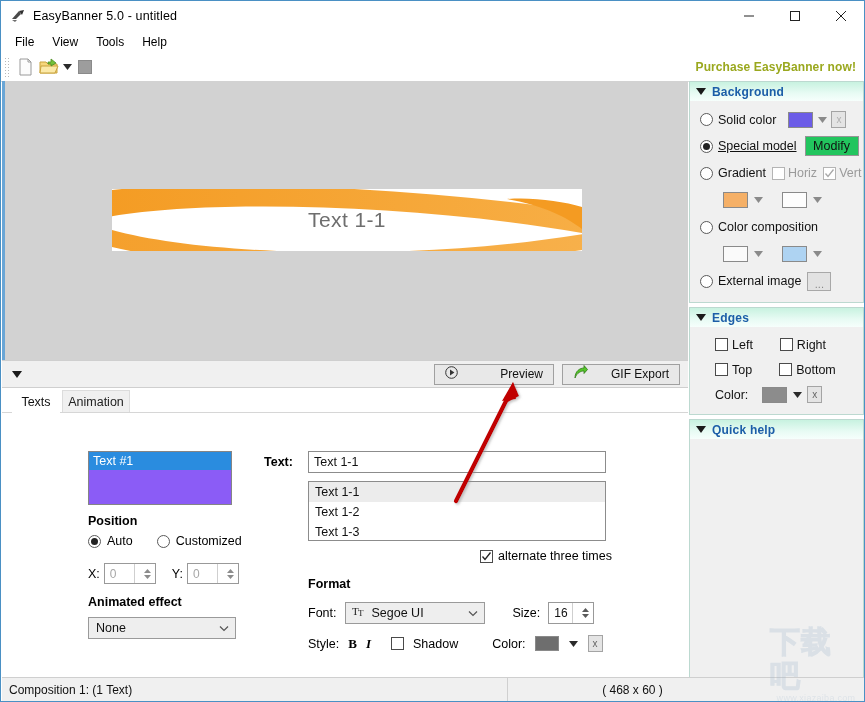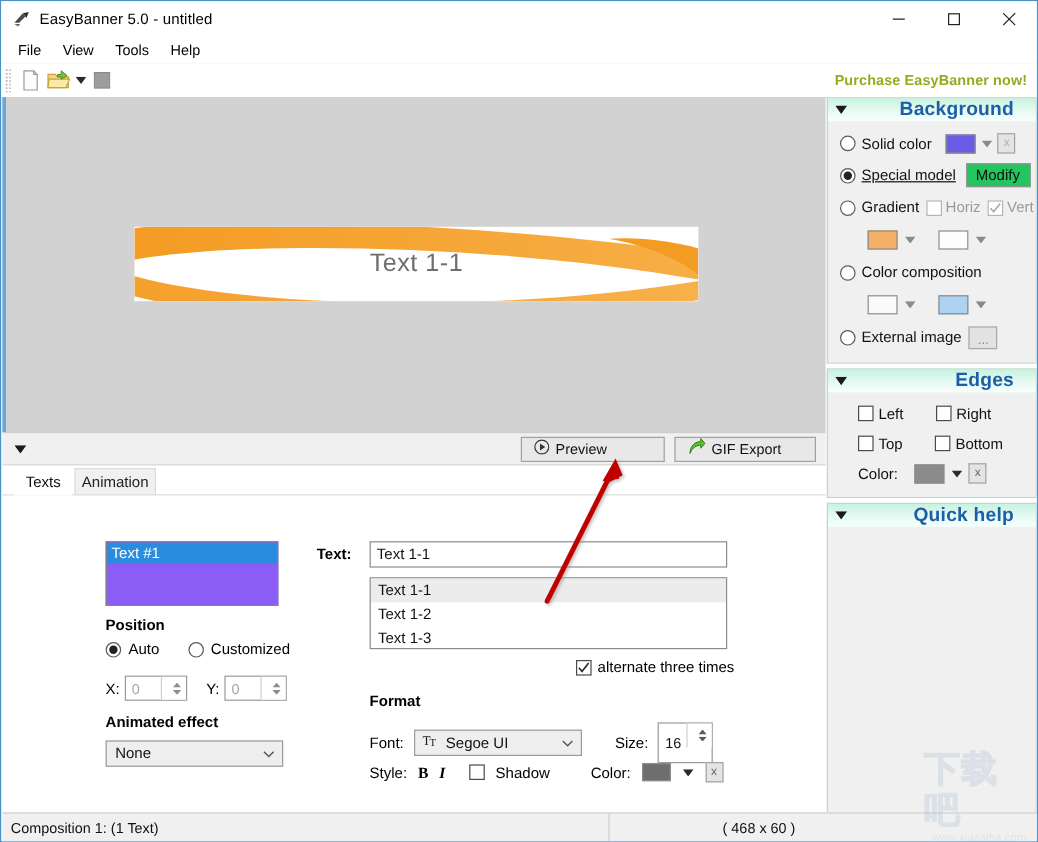--- a/index.html
+++ b/index.html
@@ -106,21 +106,21 @@
     border-bottom: 1px solid #cfcfcf;
     box-sizing: border-box;
     display: flex; align-items: center;
   }
   .collapse-caret {
     width: 22px; height: 26px; display:flex; align-items:center; justify-content:center;
     margin-left: 4px;
   }
   .pbtn {
     height: 21px; background: #e8e8e8; border: 1px solid #a0a0a0;
-    display: flex; align-items: center; justify-content: flex-start; gap: 5px;
+    display: flex; align-items: center; justify-content: space-between; gap: 5px;
     font-size: 12px; color: #111; padding: 0 10px; box-sizing: border-box;
   }
   #preview-button { width: 120px; margin-left: auto; }
   #gif-export-button { width: 118px; margin-left: 8px; margin-right: 8px; }
 
   
   .tabstrip {
     position: absolute; left: 1px; top: 387px; width: 686px; height: 25px;
     background: #ffffff; box-sizing: border-box;
   }
@@ -231,21 +231,21 @@
     background: #ffffff; box-sizing: border-box;
   }
   .panel { margin: 0 0 4px 0; border: 1px solid #bcd9d0; box-sizing: border-box; background: #f0f0f0; }
   .panel-head {
     height: 19px; display: flex; align-items: center;
     background: linear-gradient(to bottom, #c8f2e0 0%, #e8fbf4 60%, #f6fffc 100%);
     position: relative;
   }
   .panel-head .pcaret { width: 22px; display:flex; align-items:center; justify-content:center; }
   .panel-head .ptitle {
-    flex: 1; text-align: right; font-weight: bold; font-size: 16px;
+    flex: 1; text-align: left; font-weight: bold; font-size: 12px;
     color: #1c5ea8; letter-spacing: .2px; padding-right: 18px;
   }
   .panel-body { background: #f0f0f0; padding: 6px 0 8px 0; }
 
   .sb-row { display: flex; align-items: center; padding: 0 0 0 10px; height: 25px; }
   .sb-label { font-size: 12.5px; color: #111; }
   .sb-label.dim { color: #9a9a9a; }
 
   .modify-btn {
     width: 54px; height: 20px; border: 1px solid #959595; background: #22c55e;
@@ -500,21 +500,21 @@
         </span>
         <span>Segoe UI</span>
         <span class="cb-caret">
           <svg width="10" height="7" viewBox="0 0 10 7">
               <path d="M1 1.5 L5 5.5 L9 1.5" fill="none" stroke="#555" stroke-width="1.2"></path>
             </svg>
         </span>
       </span>
       <span style="width:12px"></span>
       <span class="lbl">Size:</span>
-      <span class="spin" style="width:46px;height:34px;">
+      <span class="spin" style="width:46px;height:22px;">
         <span style="color:#111">16</span>
         <span class="arrows" style="height:20px">
           <svg width="7" height="4" viewBox="0 0 7 4">
               <path d="M3.5 0 L7 4 L0 4 Z" fill="#5a5a5a"></path>
             </svg>
           <svg width="7" height="4" viewBox="0 0 7 4">
               <path d="M0 0 L7 0 L3.5 4 Z" fill="#5a5a5a"></path>
             </svg>
         </span>
       </span>

